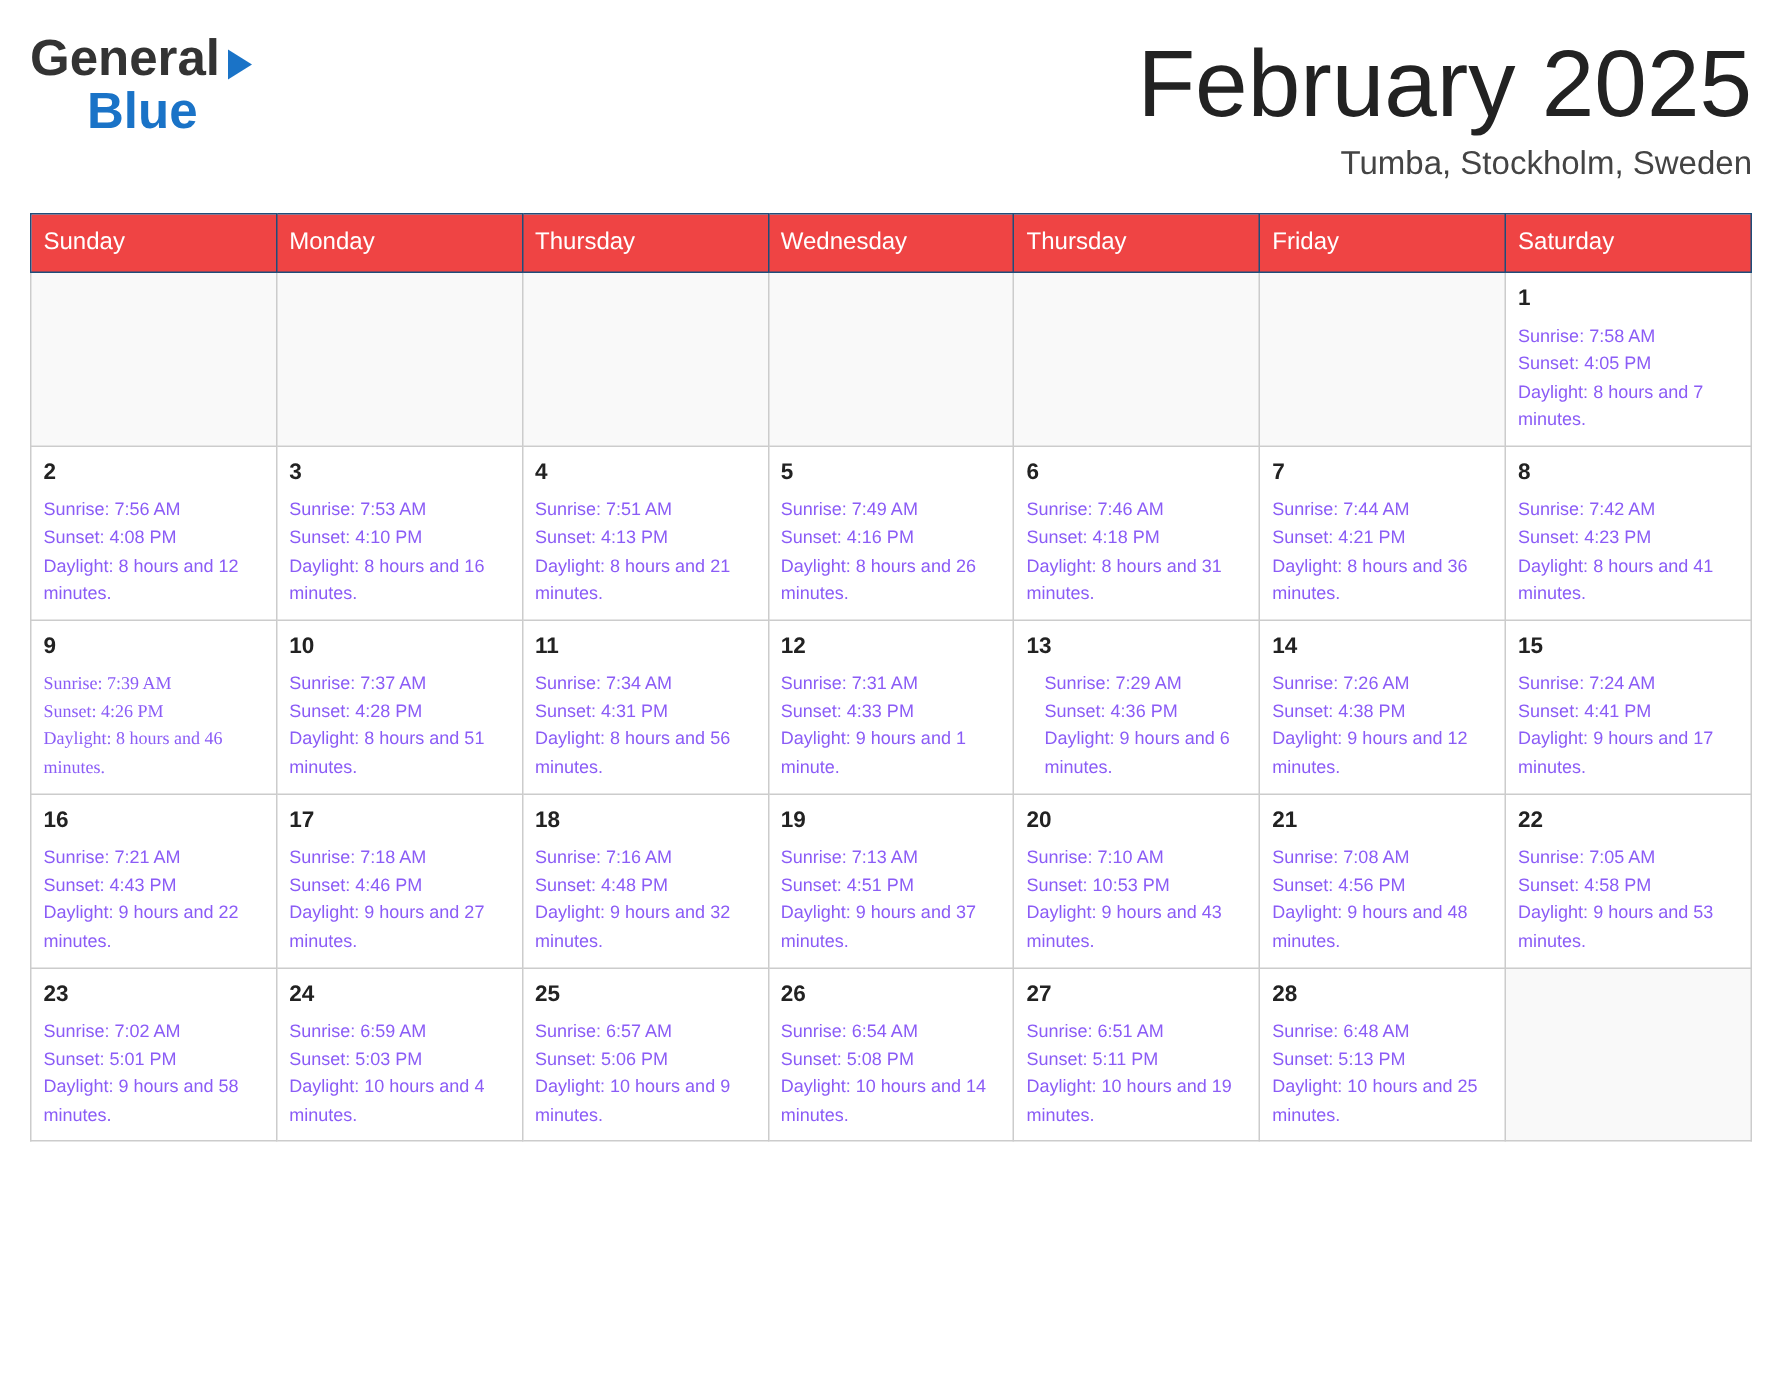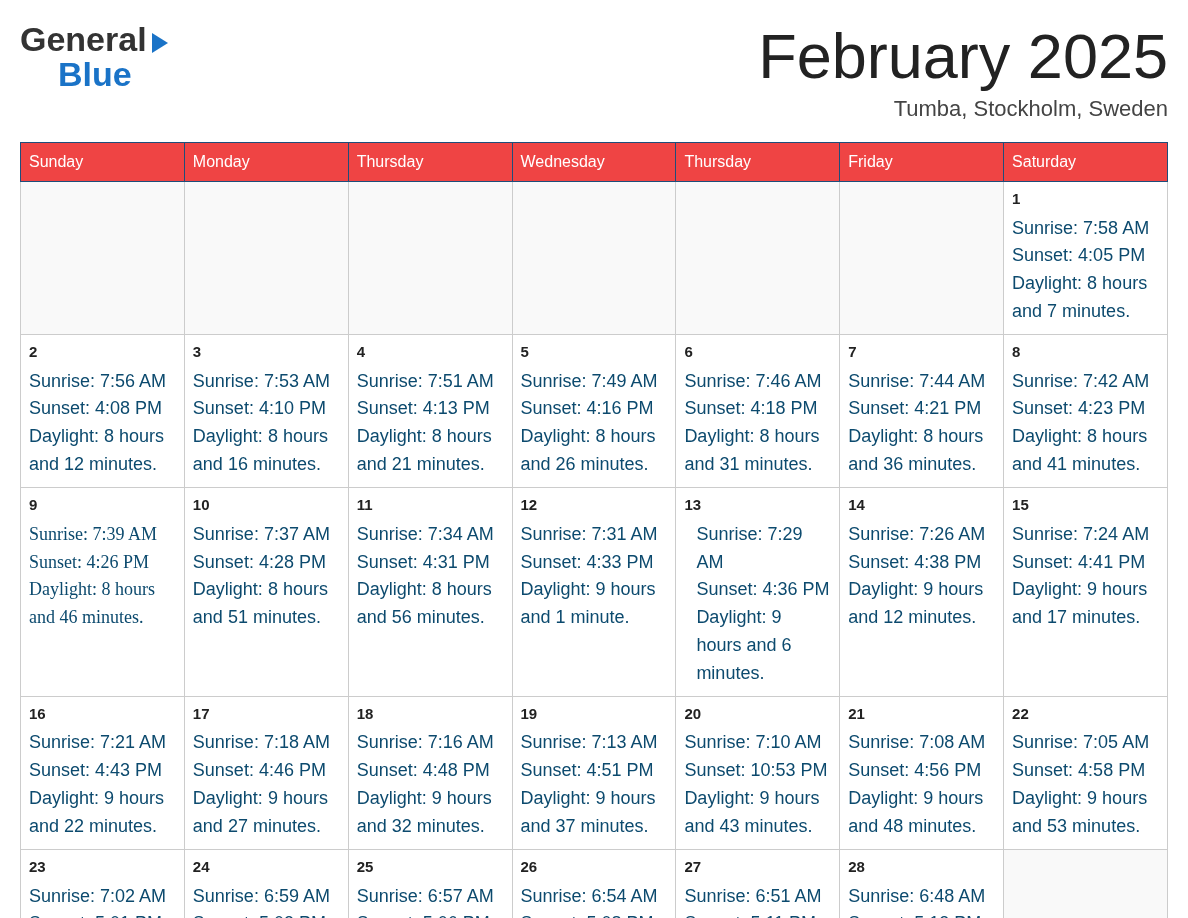--- a/index.html
+++ b/index.html
@@ -62,22 +62,22 @@
       background: #f9f9f9;
     }
     .day-number {
       font-size: 15px;
       font-weight: bold;
       color: #222;
       margin-bottom: 4px;
       display: block;
     }
     .day-info {
-      font-size: 18px;
-      color: #0c4a6e;
+      font-size: 12px;
+      color: #8b5cf6;
       line-height: 1.55;
     }
     .logo-top-row {
       display: flex;
       align-items: center;
     }
   </style>
 </head>
 <body>
 

